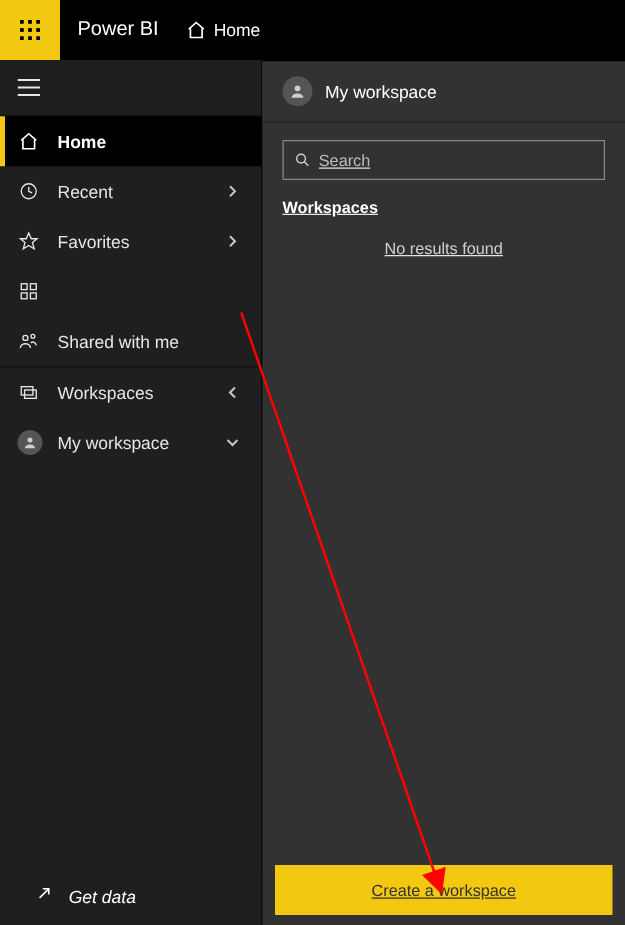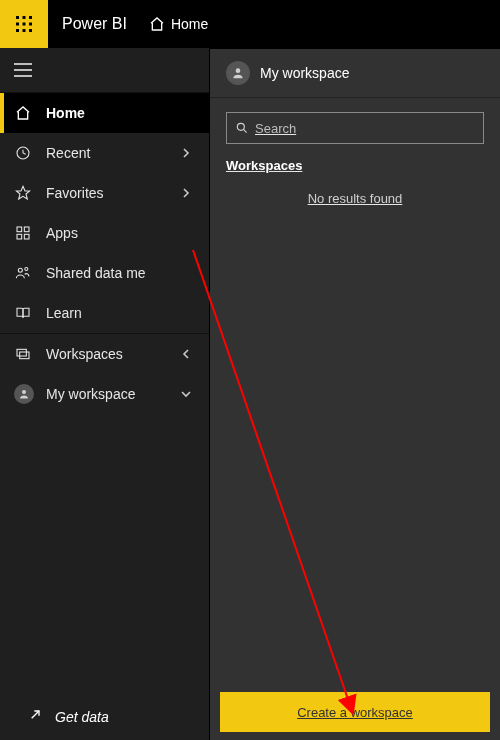--- a/index.html
+++ b/index.html
@@ -275,41 +275,31 @@
         </div>
         <div class="nav-item">
           <span class="ic">
             <svg width="16" height="16" viewBox="0 0 24 24" fill="none" stroke="#e6e6e6" stroke-width="1.6">
                 <rect x="3" y="3" width="7" height="7"></rect>
                 <rect x="14" y="3" width="7" height="7"></rect>
                 <rect x="3" y="14" width="7" height="7"></rect>
                 <rect x="14" y="14" width="7" height="7"></rect>
               </svg>
           </span>
-          <span class="lab">Apps</span>
         </div>
         <div class="nav-item">
           <span class="ic">
             <svg width="16" height="16" viewBox="0 0 24 24" fill="none" stroke="#e6e6e6" stroke-width="1.6">
                 <circle cx="8" cy="8" r="3"></circle>
                 <path d="M2 20c0-3 3-5 6-5s6 2 6 5"></path>
                 <circle cx="17" cy="6" r="2.3"></circle>
                 <path d="M14.5 14c2-2 6-1 6.5 3"></path>
               </svg>
           </span>
-          <span class="lab">Shared data me</span>
-        </div>
-        <div class="nav-item">
-          <span class="ic">
-            <svg width="16" height="16" viewBox="0 0 24 24" fill="none" stroke="#e6e6e6" stroke-width="1.6">
-                <path d="M3 5h7a2 2 0 0 1 2 2v12a2 2 0 0 0-2-2H3z"></path>
-                <path d="M21 5h-7a2 2 0 0 0-2 2v12a2 2 0 0 1 2-2h7z"></path>
-              </svg>
-          </span>
-          <span class="lab">Learn</span>
+          <span class="lab">Shared with me</span>
         </div>
       </div>
 
       <div class="nav-group">
         <div class="nav-item">
           <span class="ic">
             <svg width="16" height="16" viewBox="0 0 24 24" fill="none" stroke="#e6e6e6" stroke-width="1.6">
                 <rect x="3" y="5" width="14" height="10"></rect>
                 <rect x="7" y="9" width="14" height="10"></rect>
               </svg>

